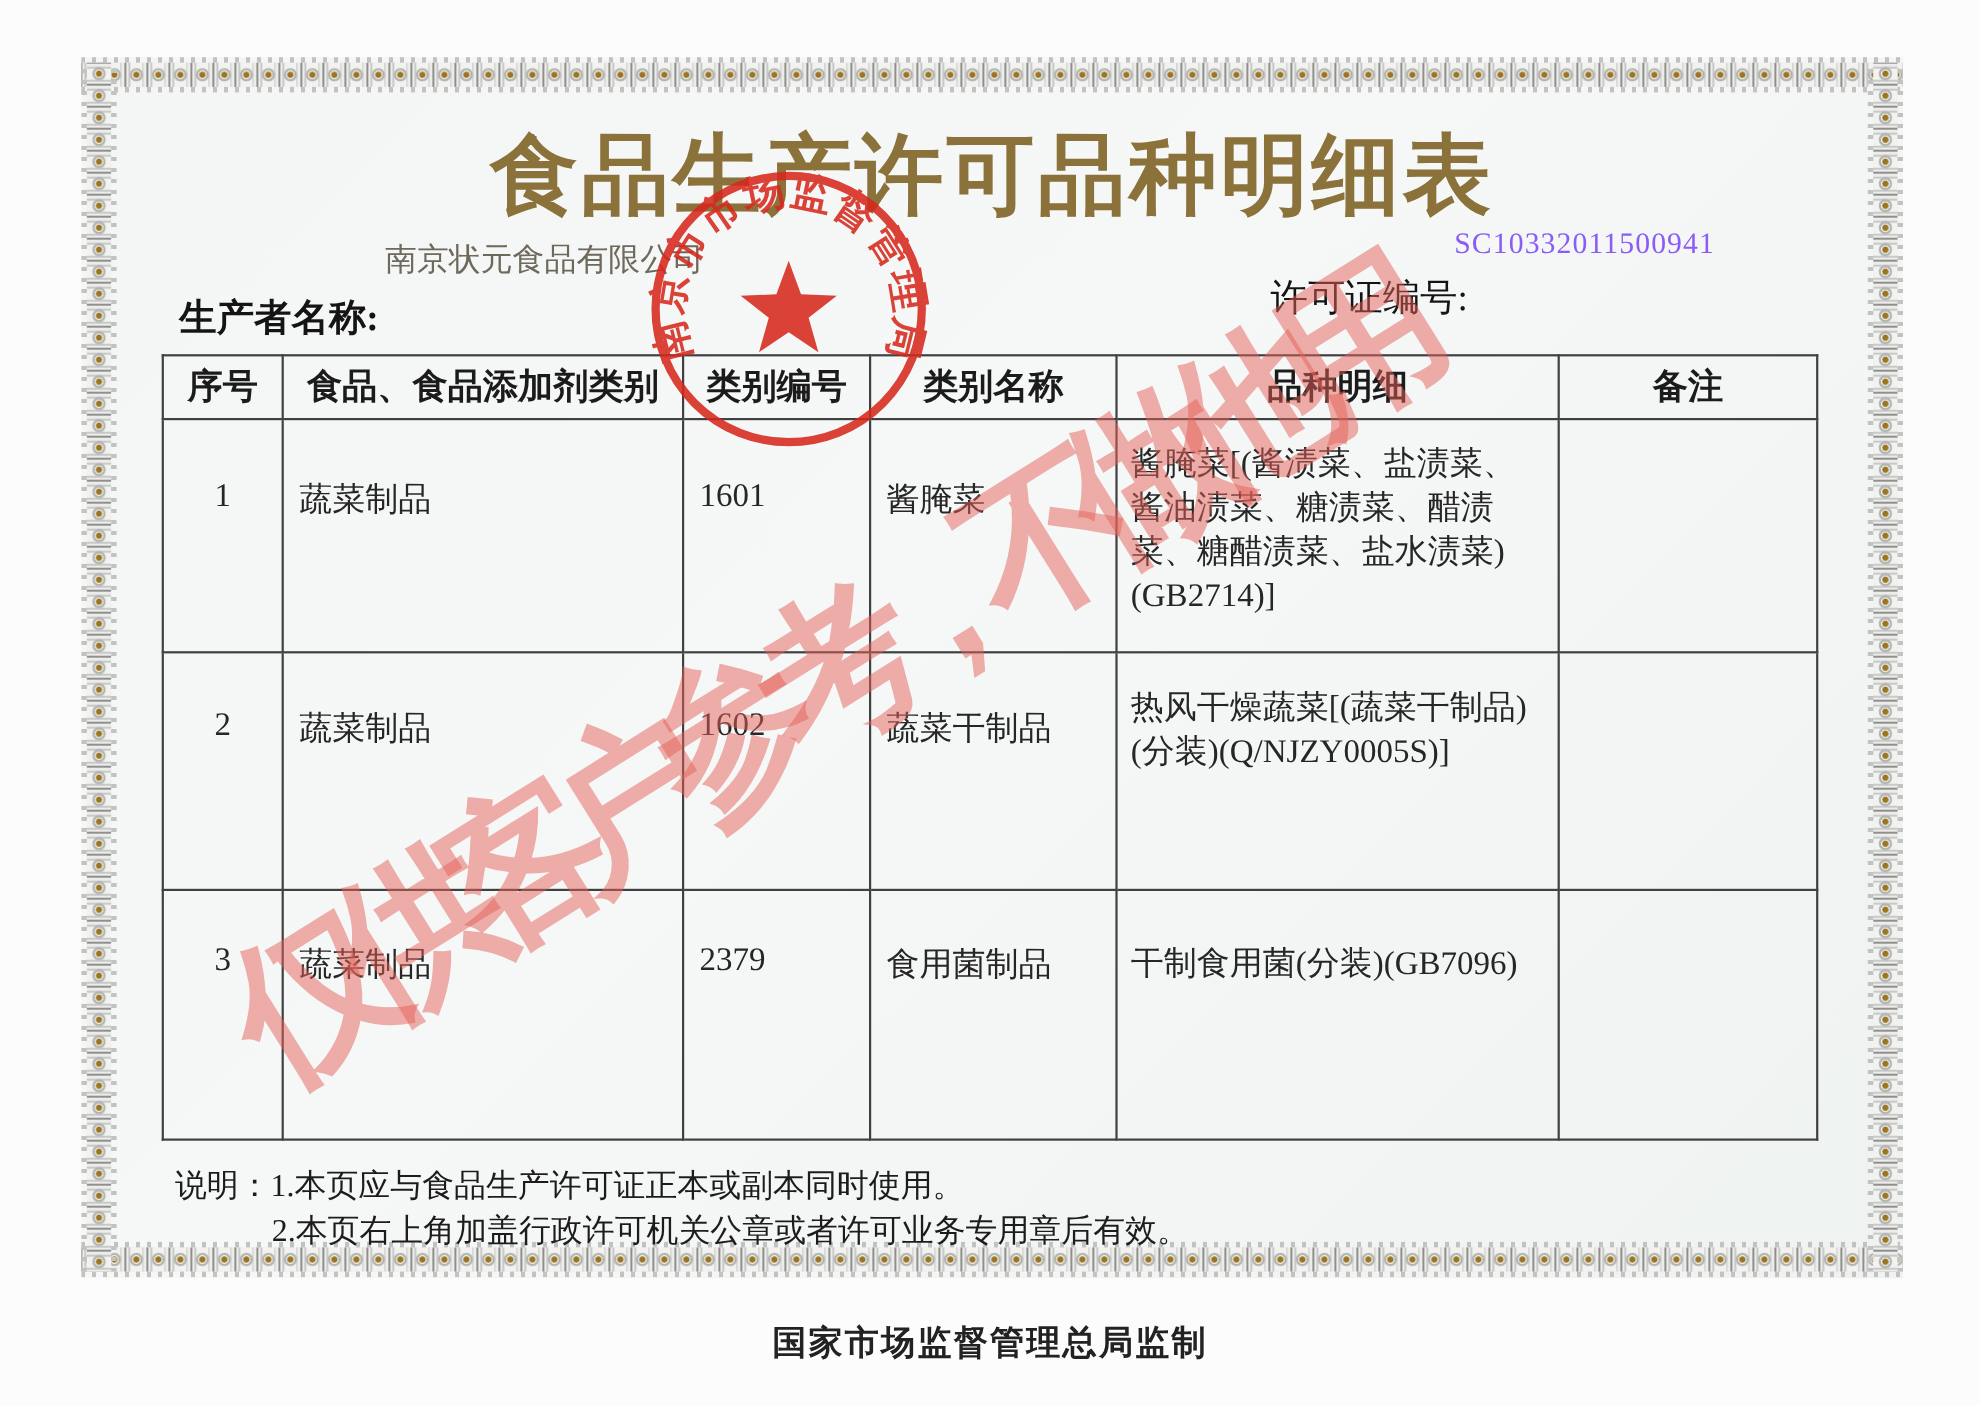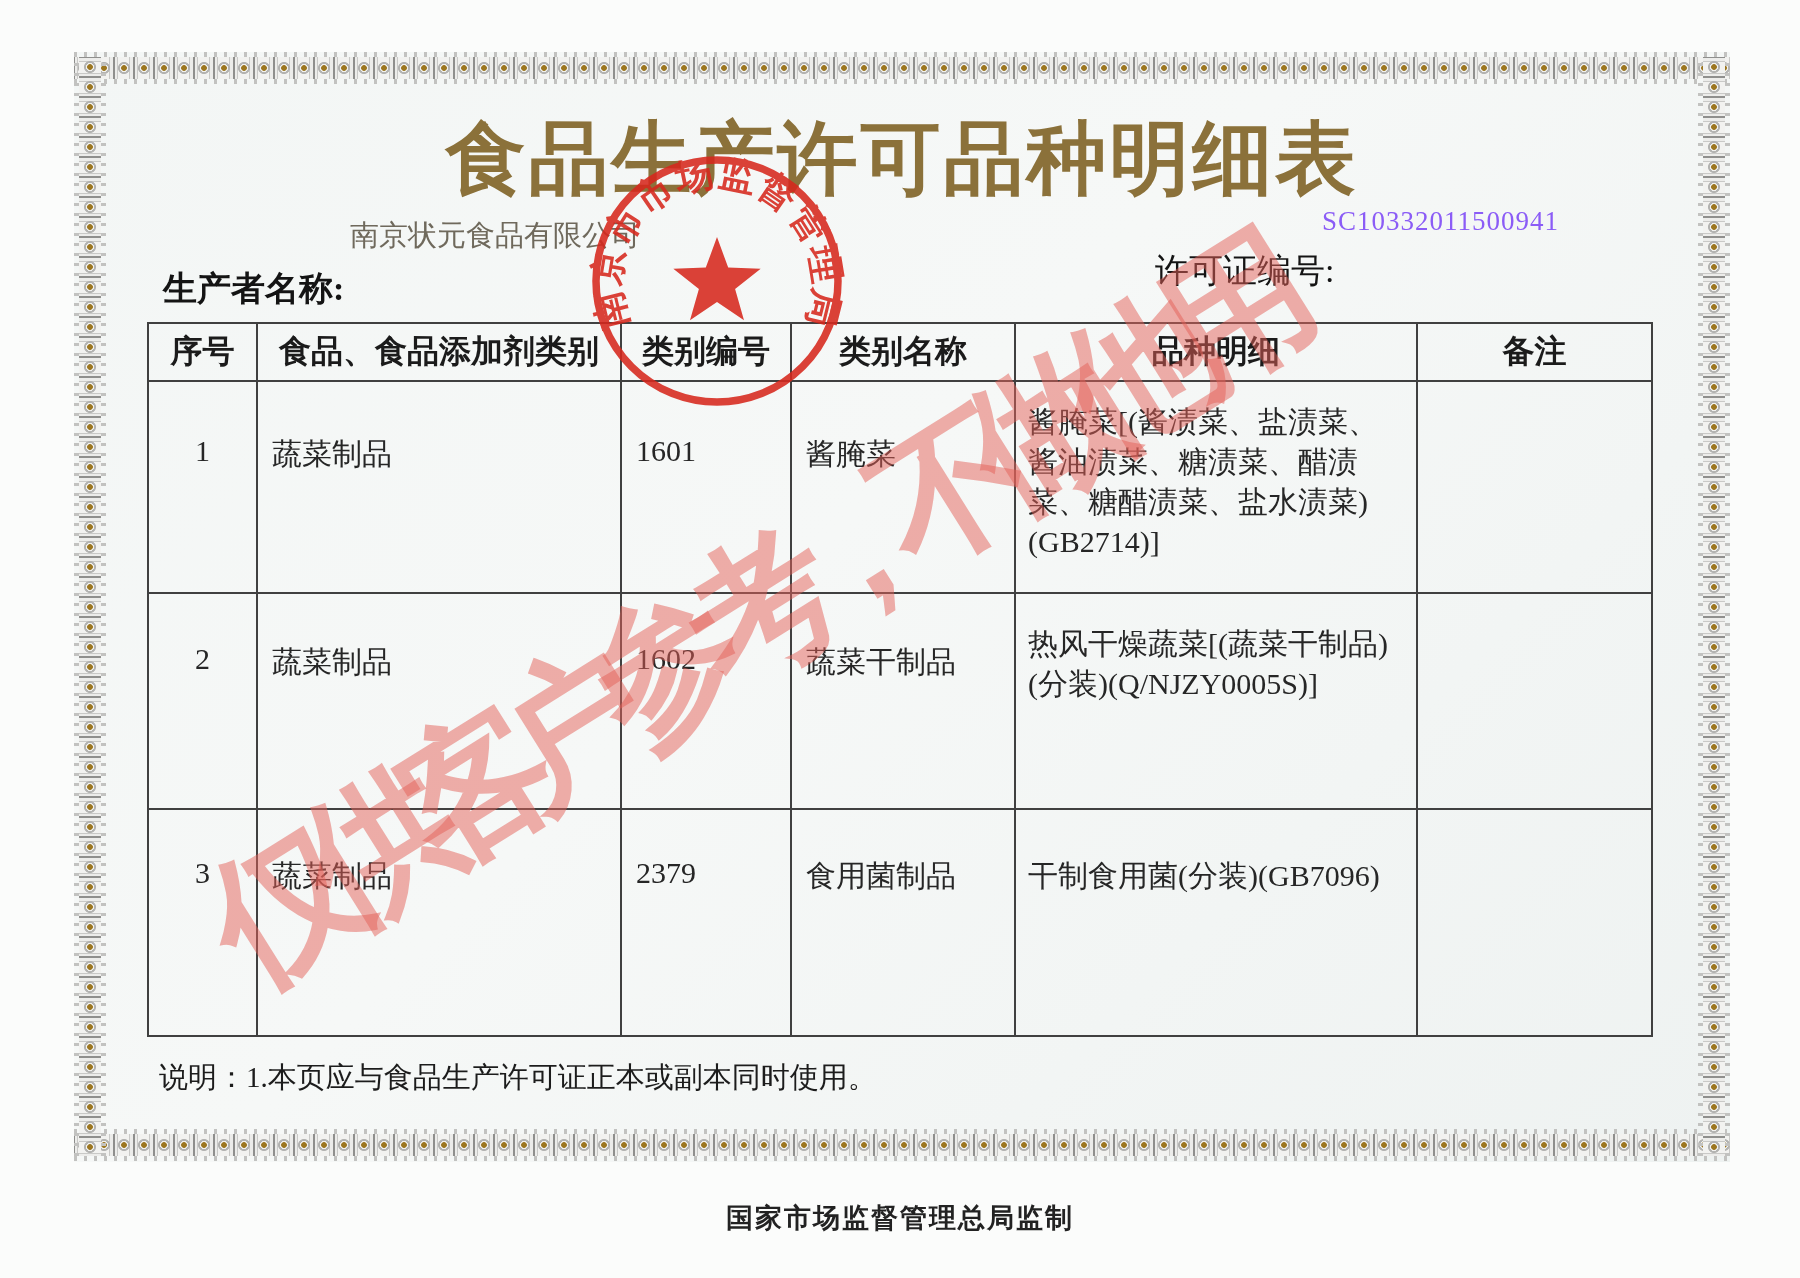--- a/index.html
+++ b/index.html
@@ -96,21 +96,21 @@
   tr.r1 td { padding-top:52px; } tr.r1 td.c-detail { padding-top:20px; }
   tr.r2 td { padding-top:48px; } tr.r2 td.c-detail { padding-top:30px; }
   tr.r3 td { padding-top:46px; } tr.r3 td.c-detail { padding-top:46px; }
 
   
   .note { position:absolute; font-size:29px; color:#1c1c1c; z-index:3; white-space:nowrap; }
   #note1 { left:159px; top:1058px; }
   #note2 { left:247px; top:1099px; }
   #footer-line {
     position:absolute; left:0; width:1800px; top:1200px; text-align:center;
-    font-size:27px; font-weight:bold; color:#222; z-index:3; letter-spacing:2px;
+    font-size:31px; font-weight:bold; color:#222; z-index:3; letter-spacing:2px;
   }
 
   
   #seal { position:absolute; left:583px; top:147px; z-index:6; opacity:0.88; }
 
   
   #watermark {
     position:absolute; left:225px; top:845px; z-index:7;
     font-family:"Liberation Sans", sans-serif;
     font-size:150px; font-weight:bold; letter-spacing:-38px;
@@ -176,20 +176,21 @@
       <td class="c-cat">蔬菜制品</td>
       <td class="c-code">2379</td>
       <td class="c-name">食用菌制品</td>
       <td class="c-detail">干制食用菌(分装)(GB7096)</td>
       <td class="c-remark"></td>
     </tr>
   </tbody>
     </table>
 
   <div id="note1" class="note">说明：1.本页应与食品生产许可证正本或副本同时使用。</div>
+  <div id="note2" class="note">2.本页右上角加盖行政许可机关公章或者许可业务专用章后有效。</div>
 
   <div id="footer-line">国家市场监督管理总局监制</div>
 
   <svg id="seal" width="268" height="268" viewBox="0 0 268 268">
     <circle cx="134" cy="134" r="121" fill="none" stroke="#d7281d" stroke-width="7.5"></circle>
     <polygon fill="#d7281d" points="134,90 145.2,120.6 177.7,121.8 152.1,141.9 161,173.2 134,155 107,173.2 115.9,141.9 90.3,121.8 122.8,120.6"></polygon>
     <path id="seal-arc" fill="none" d="M 46.1 177 A 97 97 0 1 1 221.9 177"></path>
     <text font-size="37" font-weight="bold" fill="#d7281d" font-family="Liberation Serif, serif" letter-spacing="2">
       <textPath href="#seal-arc" startOffset="50%" text-anchor="middle">南京市市场监督管理局</textPath>
     </text>

